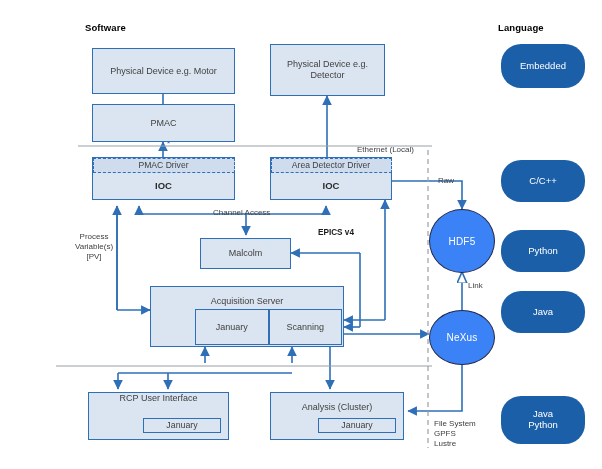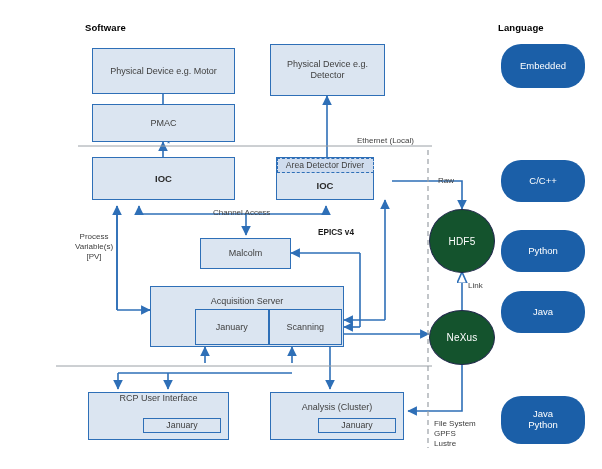--- a/index.html
+++ b/index.html
@@ -56,21 +56,21 @@
   .inner-tag{
     position:absolute;right:7px;bottom:6px;width:78px;height:15px;
     box-sizing:border-box;background:#dbe5f1;border:1.3px solid #2e6fb7;
     display:flex;align-items:center;justify-content:center;
     font-size:8.8px;color:#404040;
   }
 
   
   .ell{
     position:absolute;box-sizing:border-box;
-    background:#14532d;border:1.3px solid #20284a;border-radius:50%;
+    background:#3b82f6;border:1.3px solid #20284a;border-radius:50%;
     display:flex;align-items:center;justify-content:center;
     color:#ffffff;font-size:10px;letter-spacing:.2px;
   }
 
   
   .pill{
     position:absolute;box-sizing:border-box;
     background:#1b5fa8;border-radius:20px;
     display:flex;align-items:center;justify-content:center;
     text-align:center;color:#ffffff;font-size:9.5px;line-height:1.15;
@@ -156,24 +156,25 @@
   <div class="hdr" style="left:85px;top:22px;">Software</div>
   <div class="hdr" style="left:498px;top:22px;">Language</div>
 
   <div class="box" style="left:92px;top:48px;width:143px;height:46px;">Physical Device e.g. Motor</div>
 
   <div class="box" style="left:92px;top:104px;width:143px;height:38px;">PMAC</div>
 
   <div class="box" style="left:270px;top:44px;width:115px;height:52px;">Physical Device e.g. Detector</div>
 
   <div class="box stack" style="left:92px;top:157px;width:143px;height:43px;">
+    <div class="drv-head">PMAC Driver</div>
     <div class="drv-body">IOC</div>
   </div>
 
-  <div class="box stack" style="left:276px;top:157px;width:98px;height:43px;">
+  <div class="box stack" style="left:270px;top:157px;width:122px;height:43px;">
     <div class="drv-head">Area Detector Driver</div>
     <div class="drv-body">IOC</div>
   </div>
 
   <div class="box" style="left:200px;top:238px;width:91px;height:31px;">Malcolm</div>
 
   <div class="box stack" style="left:150px;top:286px;width:194px;height:61px;">
     <div class="acq-title">Acquisition Server</div>
     <div class="acq-row">
       <div class="acq-cell">January</div>
@@ -194,21 +195,21 @@
   <div class="ell" style="left:429px;top:209px;width:66px;height:64px;">HDF5</div>
   <div class="ell" style="left:429px;top:310px;width:66px;height:55px;">NeXus</div>
 
   <div class="pill" style="left:501px;top:44px;width:84px;height:44px;">Embedded</div>
   <div class="pill" style="left:501px;top:160px;width:84px;height:42px;">C/C++</div>
   <div class="pill" style="left:501px;top:230px;width:84px;height:42px;">Python</div>
   <div class="pill" style="left:501px;top:291px;width:84px;height:42px;">Java</div>
   <div class="pill" style="left:501px;top:396px;width:84px;height:48px;white-space:pre-line;">Java
 Python</div>
 
-  <div class="note" style="left:357px;top:136px;">Ethernet (Local)</div>
+  <div class="note" style="left:357px;top:145px;">Ethernet (Local)</div>
 
   <div class="note" style="left:213px;top:208px;">Channel Access</div>
 
   <div class="note" style="left:62px;top:232px;width:64px;">Process
 Variable(s)
 [PV]</div>
 
   <div class="note b" style="left:318px;top:228px;">EPICS v4</div>
 
   <div class="note" style="left:438px;top:176px;">Raw</div>

